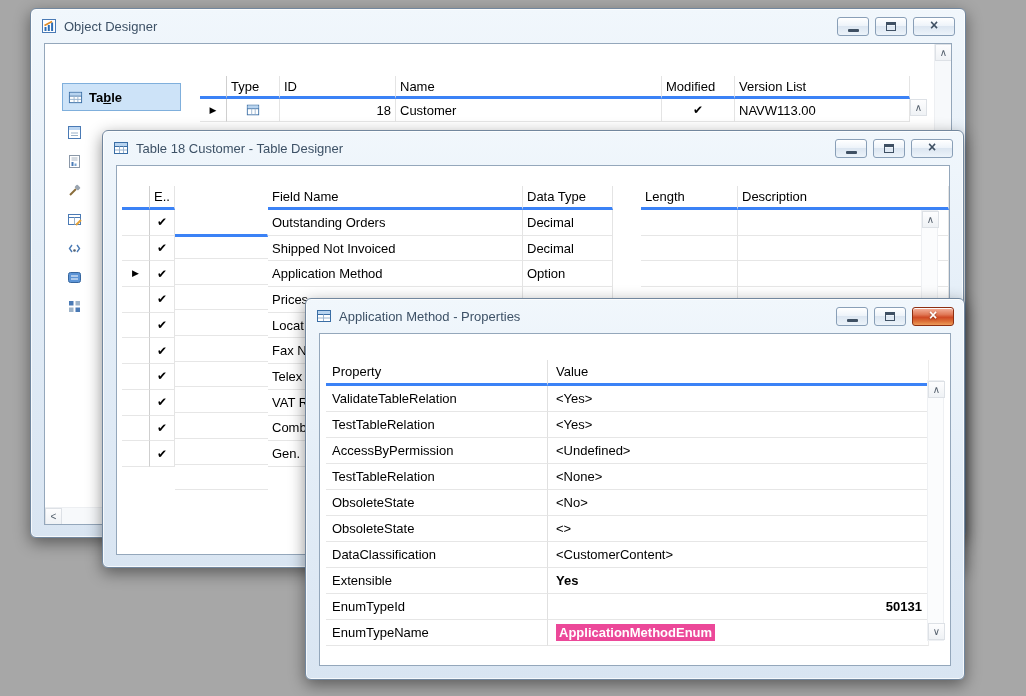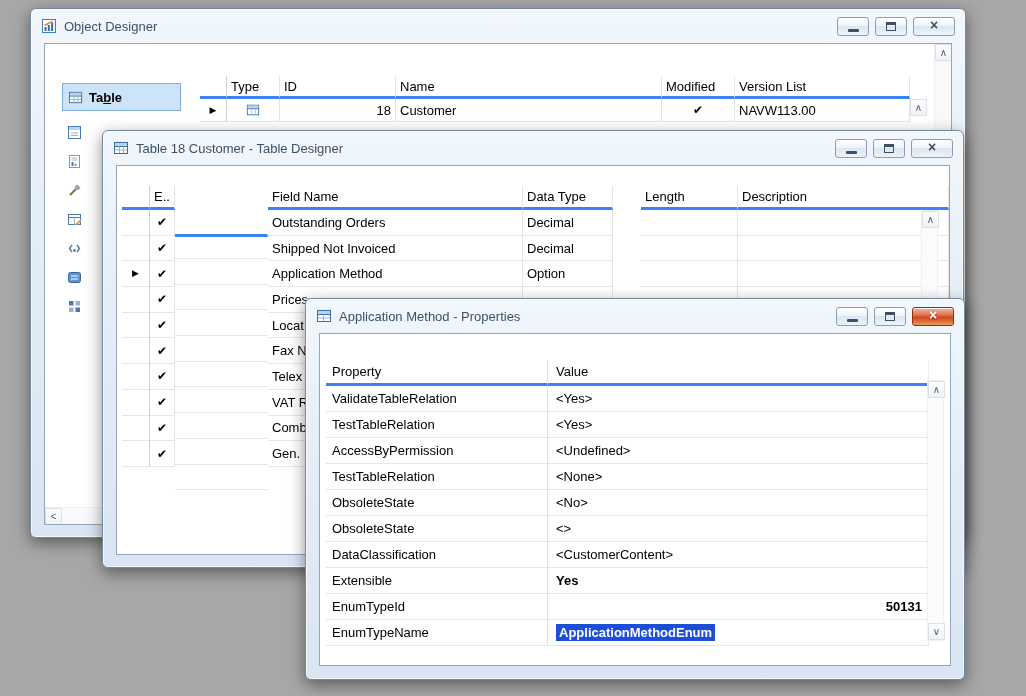--- a/index.html
+++ b/index.html
@@ -459,21 +459,21 @@
   </div>
             <div class="g-row">
     <div class="cell p-prop">EnumTypeId</div>
     <div class="cell p-val">
                 <span class="val-text bold val-right">50131</span>
               </div>
   </div>
             <div class="g-row">
     <div class="cell p-prop">EnumTypeName</div>
     <div class="cell p-val">
-                <span class="val-text bold selected" style="background: #1d4ed8;">ApplicationMethodEnum</span>
+                <span class="val-text bold selected" style="background: #ec4899;">ApplicationMethodEnum</span>
               </div>
   </div>
           </div>
       </div>
       <div id="pr-scroll">
         <div class="sb-btn">
             <span>∧</span>
           </div>
         <div class="sb-btn">
             <span>∨</span>

